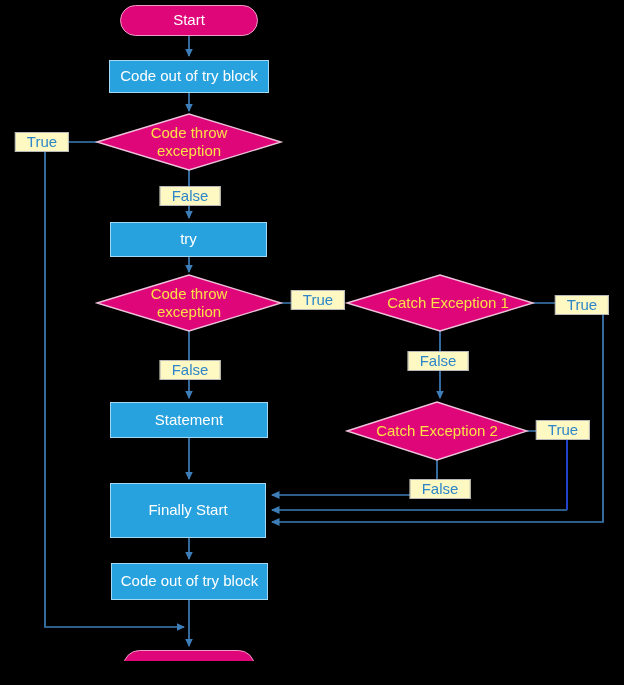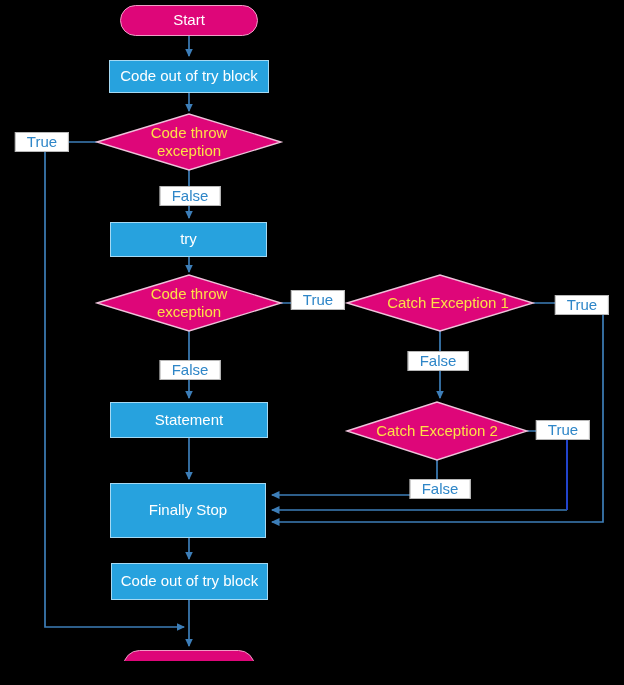--- a/index.html
+++ b/index.html
@@ -19,21 +19,21 @@
   .pill{
     background:#DE0679;border:1px solid #ef9cc5;border-radius:17px;
   }
   .diamond-text{
     position:absolute;display:flex;align-items:center;justify-content:center;
     color:#fde047;font-size:15px;text-align:center;line-height:1.2;z-index:2;
     pointer-events:none;
   }
   .edge-label{
     position:absolute;transform:translate(-50%,-50%);
-    background:#ffffff;border:1px solid #b8b8b8;color:#2E86C8;
+    background:#fef9c3;border:1px solid #b8b8b8;color:#2E86C8;
     font-size:15px;line-height:18px;padding:0 11px;z-index:3;white-space:nowrap;
   }
 </style>
 </head>
 <body>
 
 <div id="canvas">
 
   <svg id="wires" width="624" height="685" viewBox="0 0 624 685">
     <defs>
@@ -70,21 +70,21 @@
   </svg>
 
   <div class="node pill" style="left:120px;top:5px;width:138px;height:31px;">Start</div>
 
   <div class="node rect" style="left:109px;top:60px;width:160px;height:33px;">Code out of try block</div>
 
   <div class="node rect" style="left:110px;top:222px;width:157px;height:35px;">try</div>
 
   <div class="node rect" style="left:110px;top:402px;width:158px;height:36px;">Statement</div>
 
-  <div class="node rect" style="left:110px;top:483px;width:156px;height:55px;">Finally Stop</div>
+  <div class="node rect" style="left:110px;top:483px;width:156px;height:55px;">Finally Start</div>
 
   <div class="node rect" style="left:111px;top:563px;width:157px;height:37px;">Code out of try block</div>
 
   <div class="node pill" style="left:123px;top:650px;width:132px;height:33px;">Stop</div>
 
   <div class="diamond-text" style="left:124px;top:114px;width:130px;height:56px;">Code throw exception</div>
   <div class="diamond-text" style="left:124px;top:275px;width:130px;height:56px;">Code throw exception</div>
   <div class="diamond-text" style="left:360px;top:275px;width:176px;height:56px;">Catch Exception 1</div>
   <div class="diamond-text" style="left:349px;top:402px;width:176px;height:58px;">Catch Exception 2</div>
 

